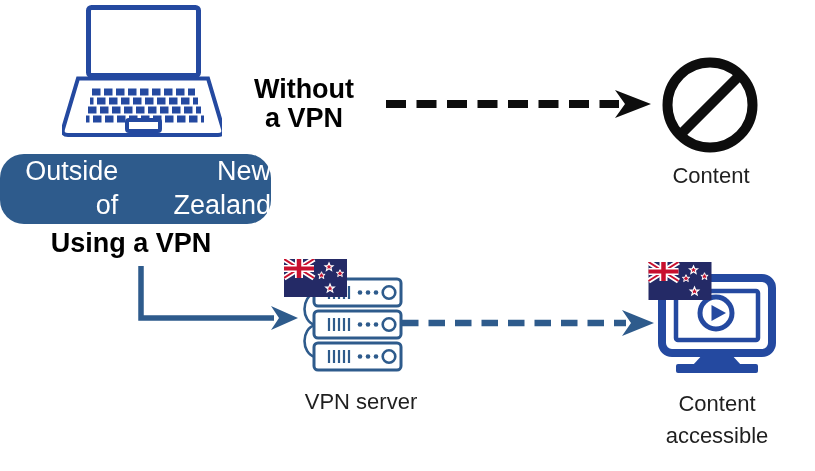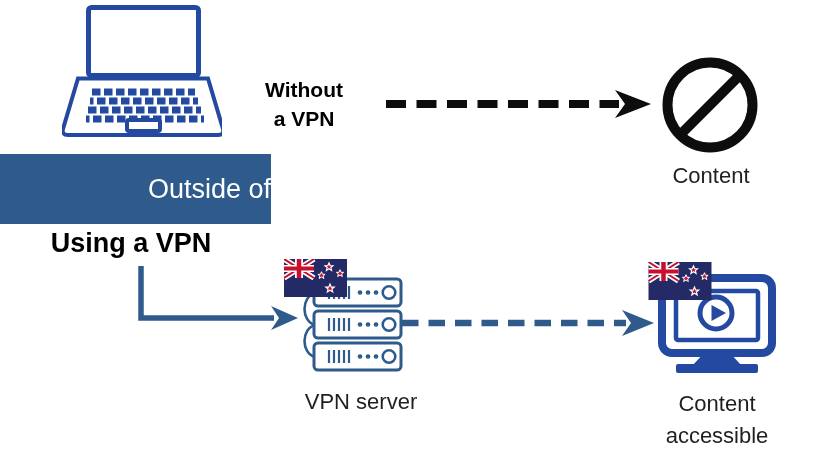--- a/index.html
+++ b/index.html
@@ -10,26 +10,26 @@
     --flag-red:#C8102E;
     --caption:#1f1f1f;
   }
   html,body{margin:0;padding:0;background:#fff;}
   .stage{
     position:relative;width:815px;height:471px;background:#fff;overflow:hidden;
     font-family:"Liberation Sans",sans-serif;
   }
   .abs{position:absolute;}
   .center{text-align:center;}
-  .bold-label{font-weight:700;color:#000;font-size:21px;line-height:29px;}
+  .bold-label{font-weight:700;color:#000;font-size:27px;line-height:29px;}
   .using-label{font-weight:700;color:#000;font-size:27px;line-height:30px;text-align:center;}
   .caption{color:var(--caption);font-size:22px;line-height:31px;}
   .banner{
     background:var(--steel-blue);color:#fff;font-size:27px;line-height:34px;
-    text-align:right;display:flex;flex-direction:column;justify-content:center;
+    text-align:right;display:flex;flex-direction:row;justify-content:center;border-radius:24px;
   }
   .line{display:block;}
   
   .st-blue{stroke:var(--icon-blue);}   .f-blue{fill:var(--icon-blue);}
   .st-steel{stroke:var(--steel-blue);} .f-steel{fill:var(--steel-blue);}
   .st-ink{stroke:var(--ink);}          .f-ink{fill:var(--ink);}
   .f-navy{fill:var(--flag-navy);}
   .st-white{stroke:#fff;}
   .st-red{stroke:var(--flag-red);}     .f-red{fill:var(--flag-red);}
   .nofill{fill:none;}
@@ -45,20 +45,21 @@
     <path d="M16,73.5 H146 L161,124 q1.5,6 -5,6 H6 q-6.5,0 -5,-6 Z" class="st-blue wfill" stroke-width="4"></path>
     <path d="M30,87 H133" class="st-blue nofill" stroke-width="7" stroke-dasharray="8.5 3.5"></path>
     <path d="M28,96 H136" class="st-blue nofill" stroke-width="7" stroke-dasharray="8.5 3.5" stroke-dashoffset="5"></path>
     <path d="M26,105 H139" class="st-blue nofill" stroke-width="7" stroke-dasharray="8.5 3.5"></path>
     <path d="M24,114 H142" class="st-blue nofill" stroke-width="7" stroke-dasharray="8.5 3.5" stroke-dashoffset="5"></path>
     <rect x="65" y="115" width="33" height="11" rx="2" class="st-blue wfill" stroke-width="4"></rect>
   </svg>
 
   <div class="abs banner" style="left:0;top:154px;width:271px;height:70px;">
     <span class="line">Outside of</span>
+    <span class="line">New Zealand</span>
   </div>
 
   <div class="abs bold-label center" style="left:233px;top:75px;width:142px;">
     <span class="line">Without</span>
     <span class="line">a VPN</span>
   </div>
 
   <svg class="abs" style="left:383px;top:88px;" width="272" height="32" viewBox="0 0 272 32">
     <line x1="3" y1="16" x2="236" y2="16" class="st-ink" stroke-width="8" stroke-dasharray="20 10.5"></line>
     <path d="M232,2 L268,16 L232,30 L242,16 Z" class="f-ink"></path>

